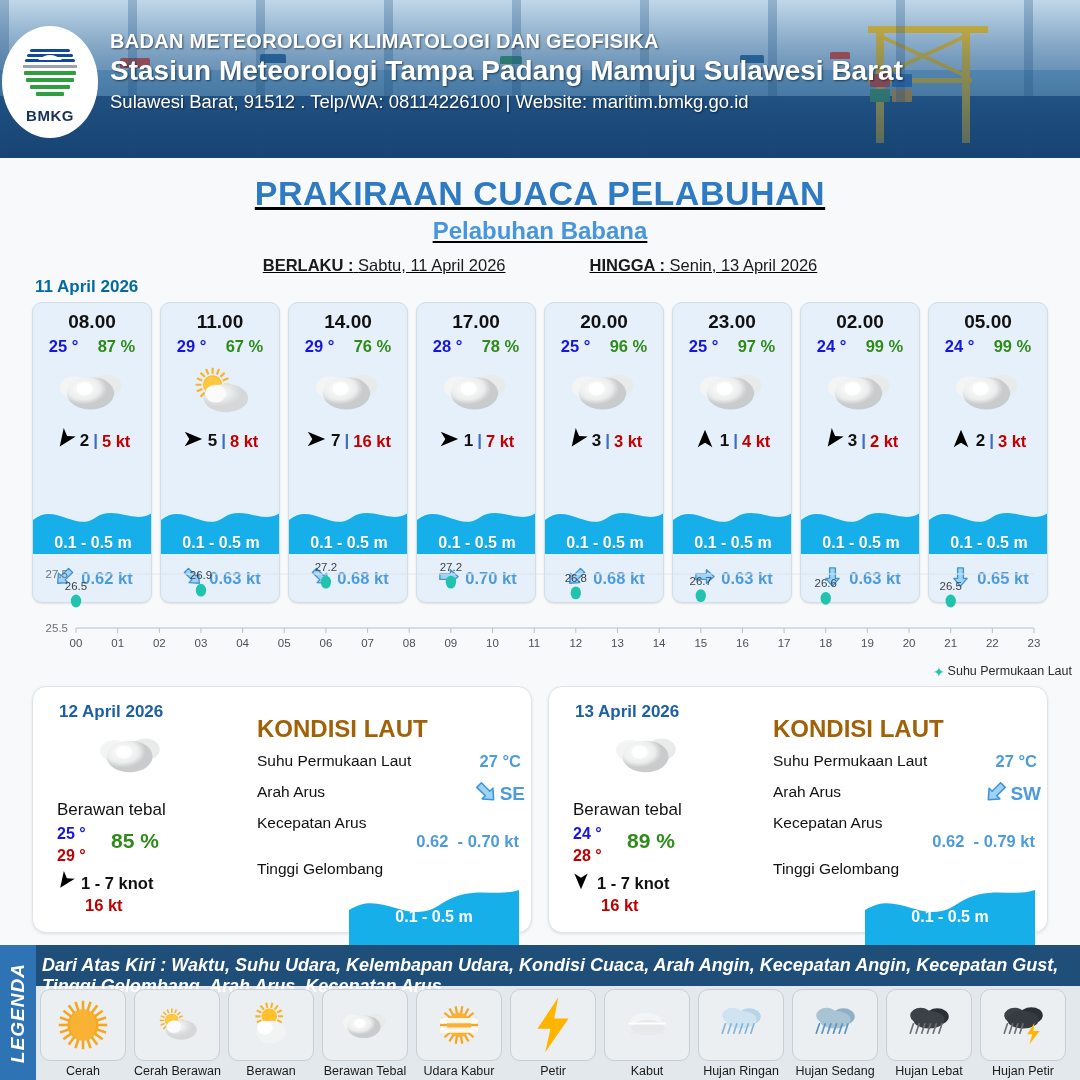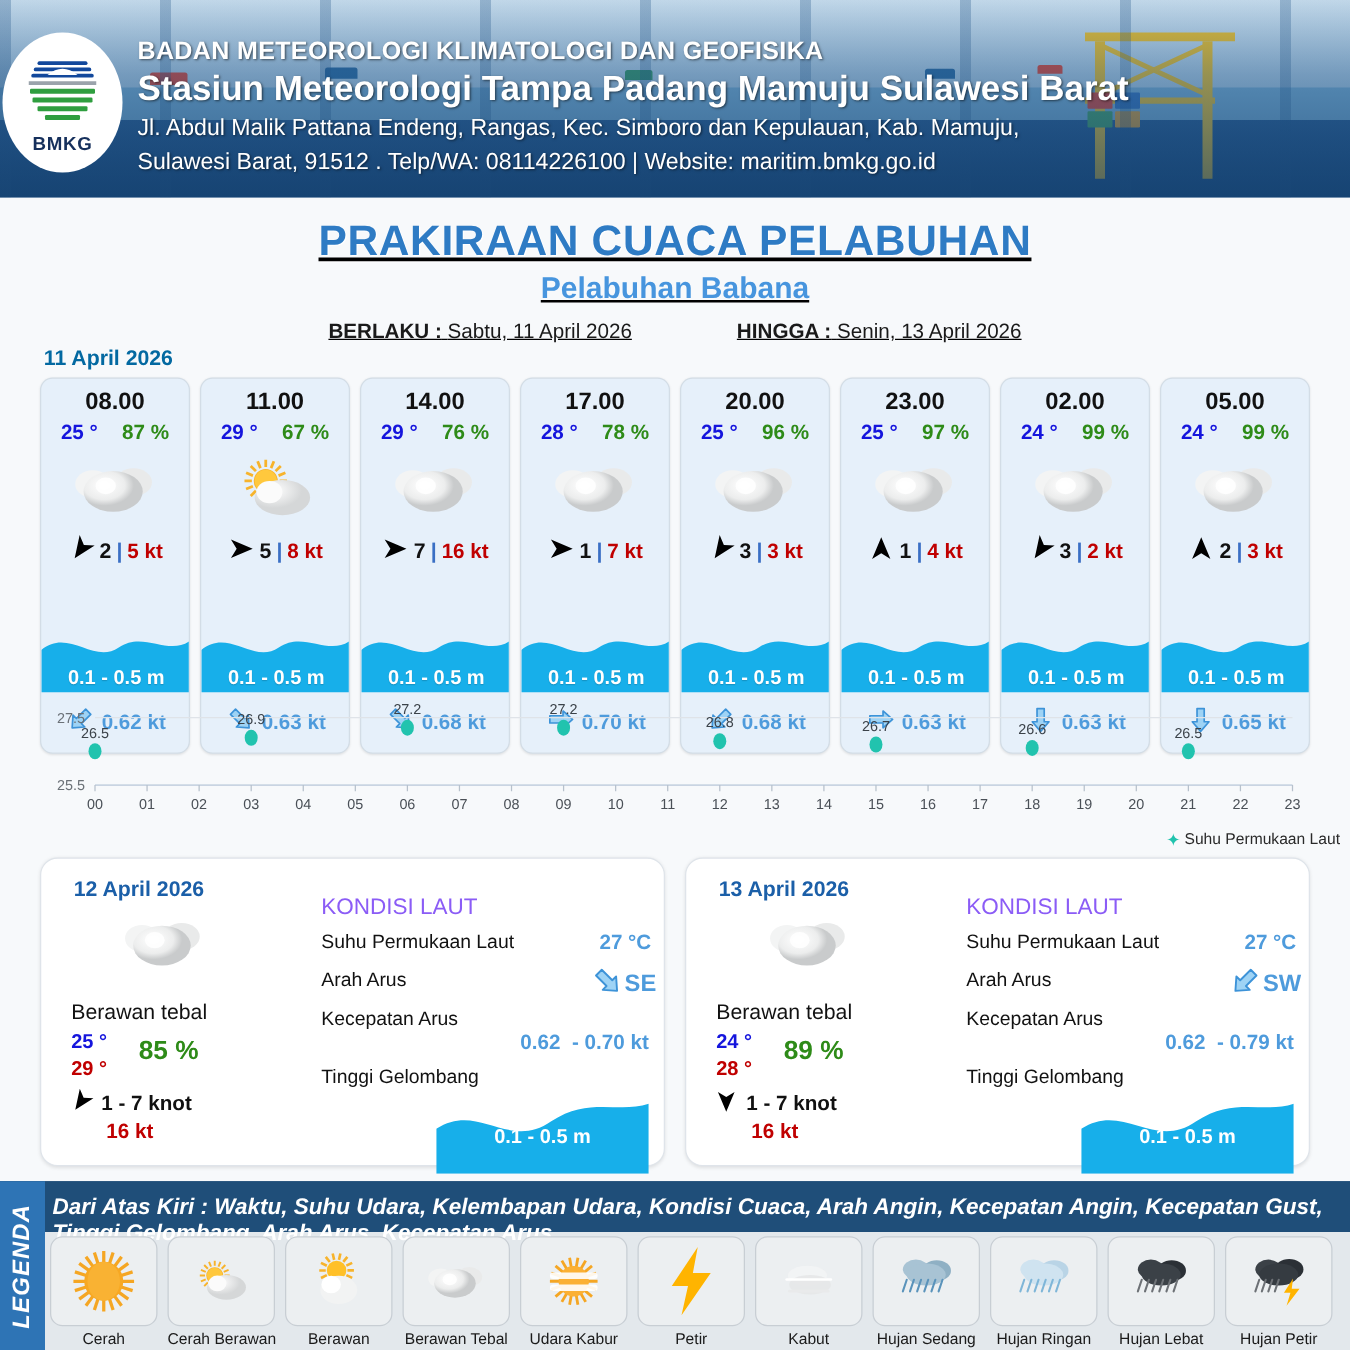--- a/index.html
+++ b/index.html
@@ -181,21 +181,21 @@
     position:absolute; left:22px; top:184px;
     display:flex; align-items:center; gap:6px;
   }
   .s-wind .wdir { width:20px; height:20px; }
   .s-wind .wtxt { font-size:16.5px; font-weight:bold; color:#111; }
   .s-gust {
     position:absolute; left:52px; top:209px;
     font-size:16.5px; font-weight:bold; color:#C00000;
   }
   .s-right { position:absolute; left:224px; top:28px; width:268px; }
-  .s-ttl { font-size:18px; font-weight:normal; color:#8b5cf6; }
+  .s-ttl { font-size:24px; font-weight:bold; color:#a16207; }
   .s-row { position:relative; margin-top:9px; height:22px; }
   .s-lbl { font-size:15.5px; color:#111; }
   .s-val {
     position:absolute; right:4px; top:0;
     font-size:16.5px; font-weight:bold; color:#4E9BDC;
   }
   .s-curval {
     text-align:right; font-size:16.5px; font-weight:bold; color:#4E9BDC;
     margin-top:2px; padding-right:6px;
   }
@@ -301,21 +301,20 @@
         <rect x="12" y="45" width="40" height="4" rx="1"></rect>
         <rect x="18" y="52" width="28" height="4" rx="1"></rect>
       </g>
     </svg>
     <div class="logo-text">BMKG</div>
   </div>
 
   <div class="hdr-texts">
     <div class="hdr-line1">BADAN METEOROLOGI KLIMATOLOGI DAN GEOFISIKA</div>
     <div class="hdr-line2">Stasiun Meteorologi Tampa Padang Mamuju Sulawesi Barat</div>
-    <div class="hdr-line3">Jl. Abdul Malik Pattana Endeng, Rangas, Kec. Simboro dan Kepulauan, Kab. Mamuju,</div>
     <div class="hdr-line3">Sulawesi Barat, 91512 . Telp/WA: 08114226100 | Website: maritim.bmkg.go.id</div>
   </div>
 </div>
 
 <div class="title-zone">
   <div class="title-main">PRAKIRAAN CUACA PELABUHAN</div>
   <div class="title-sub">Pelabuhan Babana</div>
   <div class="valid-row">
     <div>
       <b>BERLAKU :</b>
@@ -1055,48 +1054,48 @@
     <ellipse cx="52" cy="36" rx="32" ry="15" fill="#e6e7e8" opacity=".9"></ellipse>
     <rect x="14" y="26" width="72" height="4" rx="2" fill="#ffffff"></rect>
     <rect x="18" y="44" width="64" height="4" rx="2" fill="#e9eaeb"></rect>
   </svg>
         </div>
     <div class="leg-lbl">Kabut</div>
       </div>
       <div class="leg-item">
     <div class="leg-box">
           <svg width="52" height="44.72" viewBox="0 0 100 86">
+    <ellipse cx="34" cy="24" rx="20" ry="15" fill="#cfe3f0"></ellipse>
+    <ellipse cx="66" cy="26" rx="22" ry="16" fill="#b9d4e6"></ellipse>
+    <ellipse cx="50" cy="32" rx="30" ry="17" fill="#cfe3f0"></ellipse>
+    <line x1="20" y1="40" x2="14" y2="58" stroke="#7fb6d8" stroke-width="3.2" stroke-linecap="round"></line>
+            <line x1="31" y1="40" x2="25" y2="58" stroke="#7fb6d8" stroke-width="3.2" stroke-linecap="round"></line>
+            <line x1="42" y1="40" x2="36" y2="58" stroke="#7fb6d8" stroke-width="3.2" stroke-linecap="round"></line>
+            <line x1="53" y1="40" x2="47" y2="58" stroke="#7fb6d8" stroke-width="3.2" stroke-linecap="round"></line>
+            <line x1="64" y1="40" x2="58" y2="58" stroke="#7fb6d8" stroke-width="3.2" stroke-linecap="round"></line>
+            <line x1="75" y1="40" x2="69" y2="58" stroke="#7fb6d8" stroke-width="3.2" stroke-linecap="round"></line>
+  </svg>
+        </div>
+    <div class="leg-lbl">Hujan Ringan</div>
+      </div>
+      <div class="leg-item">
+    <div class="leg-box">
+          <svg width="52" height="44.72" viewBox="0 0 100 86">
     <ellipse cx="34" cy="24" rx="20" ry="15" fill="#a8c3d4"></ellipse>
     <ellipse cx="66" cy="26" rx="22" ry="16" fill="#8fb0c4"></ellipse>
     <ellipse cx="50" cy="32" rx="30" ry="17" fill="#a8c3d4"></ellipse>
     <line x1="20" y1="40" x2="14" y2="58" stroke="#5a93bb" stroke-width="3.2" stroke-linecap="round"></line>
             <line x1="31" y1="40" x2="25" y2="58" stroke="#5a93bb" stroke-width="3.2" stroke-linecap="round"></line>
             <line x1="42" y1="40" x2="36" y2="58" stroke="#5a93bb" stroke-width="3.2" stroke-linecap="round"></line>
             <line x1="53" y1="40" x2="47" y2="58" stroke="#5a93bb" stroke-width="3.2" stroke-linecap="round"></line>
             <line x1="64" y1="40" x2="58" y2="58" stroke="#5a93bb" stroke-width="3.2" stroke-linecap="round"></line>
             <line x1="75" y1="40" x2="69" y2="58" stroke="#5a93bb" stroke-width="3.2" stroke-linecap="round"></line>
   </svg>
         </div>
     <div class="leg-lbl">Hujan Sedang</div>
-      </div>
-      <div class="leg-item">
-    <div class="leg-box">
-          <svg width="52" height="44.72" viewBox="0 0 100 86">
-    <ellipse cx="34" cy="24" rx="20" ry="15" fill="#cfe3f0"></ellipse>
-    <ellipse cx="66" cy="26" rx="22" ry="16" fill="#b9d4e6"></ellipse>
-    <ellipse cx="50" cy="32" rx="30" ry="17" fill="#cfe3f0"></ellipse>
-    <line x1="20" y1="40" x2="14" y2="58" stroke="#7fb6d8" stroke-width="3.2" stroke-linecap="round"></line>
-            <line x1="31" y1="40" x2="25" y2="58" stroke="#7fb6d8" stroke-width="3.2" stroke-linecap="round"></line>
-            <line x1="42" y1="40" x2="36" y2="58" stroke="#7fb6d8" stroke-width="3.2" stroke-linecap="round"></line>
-            <line x1="53" y1="40" x2="47" y2="58" stroke="#7fb6d8" stroke-width="3.2" stroke-linecap="round"></line>
-            <line x1="64" y1="40" x2="58" y2="58" stroke="#7fb6d8" stroke-width="3.2" stroke-linecap="round"></line>
-            <line x1="75" y1="40" x2="69" y2="58" stroke="#7fb6d8" stroke-width="3.2" stroke-linecap="round"></line>
-  </svg>
-        </div>
-    <div class="leg-lbl">Hujan Ringan</div>
       </div>
       <div class="leg-item">
     <div class="leg-box">
           <svg width="52" height="44.72" viewBox="0 0 100 86">
     <ellipse cx="34" cy="24" rx="20" ry="15" fill="#3b4147"></ellipse>
     <ellipse cx="66" cy="26" rx="22" ry="16" fill="#2b3036"></ellipse>
     <ellipse cx="50" cy="32" rx="30" ry="17" fill="#3b4147"></ellipse>
     <line x1="20" y1="40" x2="14" y2="58" stroke="#6d7176" stroke-width="3.2" stroke-linecap="round"></line>
             <line x1="31" y1="40" x2="25" y2="58" stroke="#6d7176" stroke-width="3.2" stroke-linecap="round"></line>
             <line x1="42" y1="40" x2="36" y2="58" stroke="#6d7176" stroke-width="3.2" stroke-linecap="round"></line>

